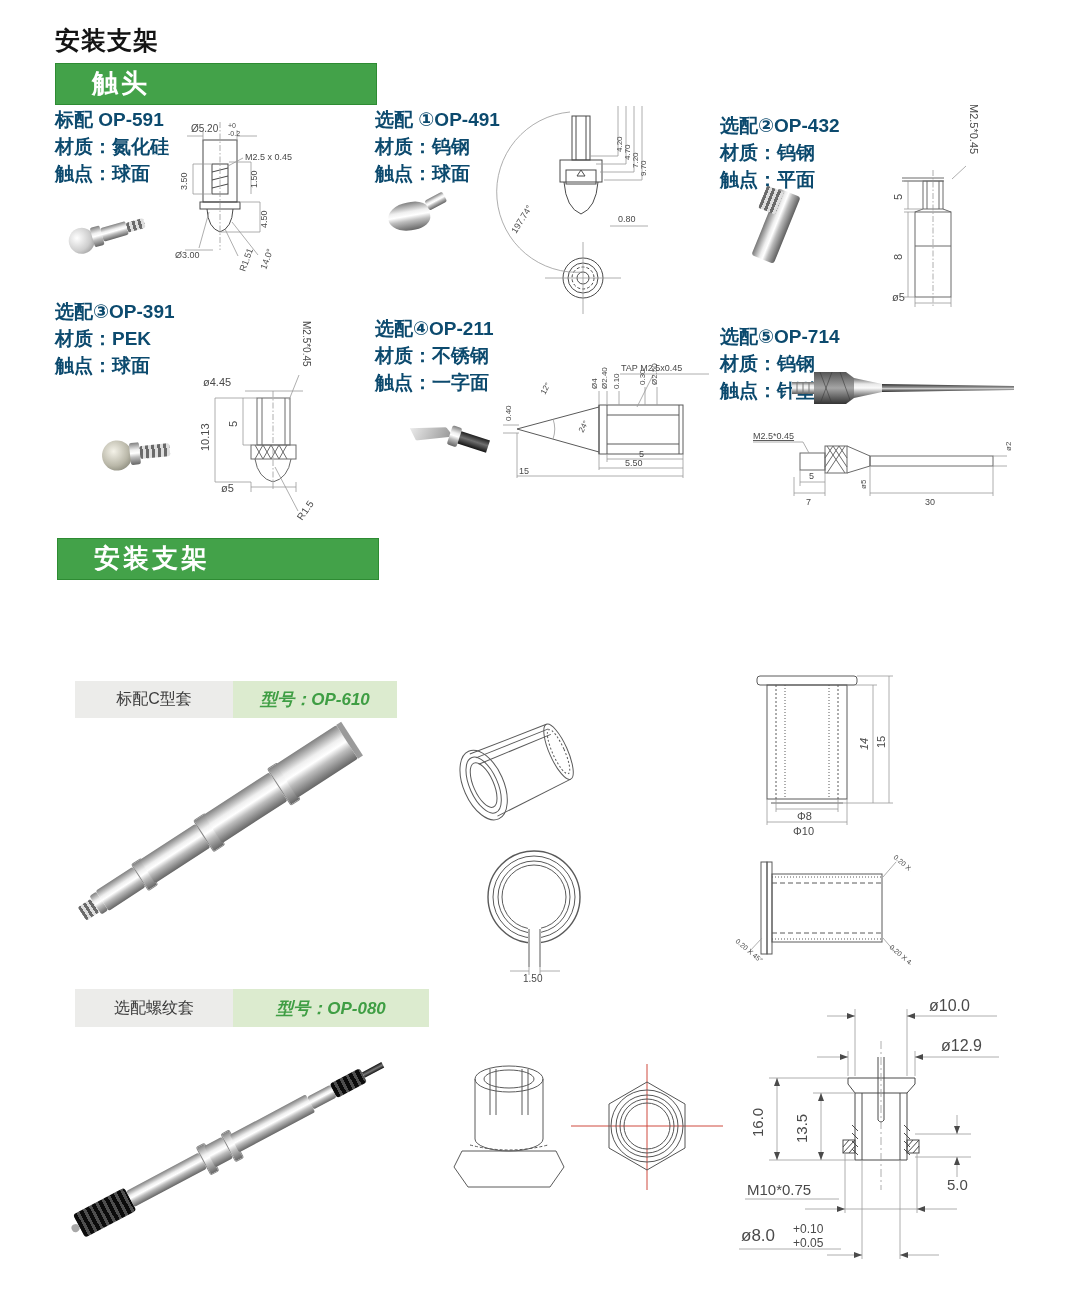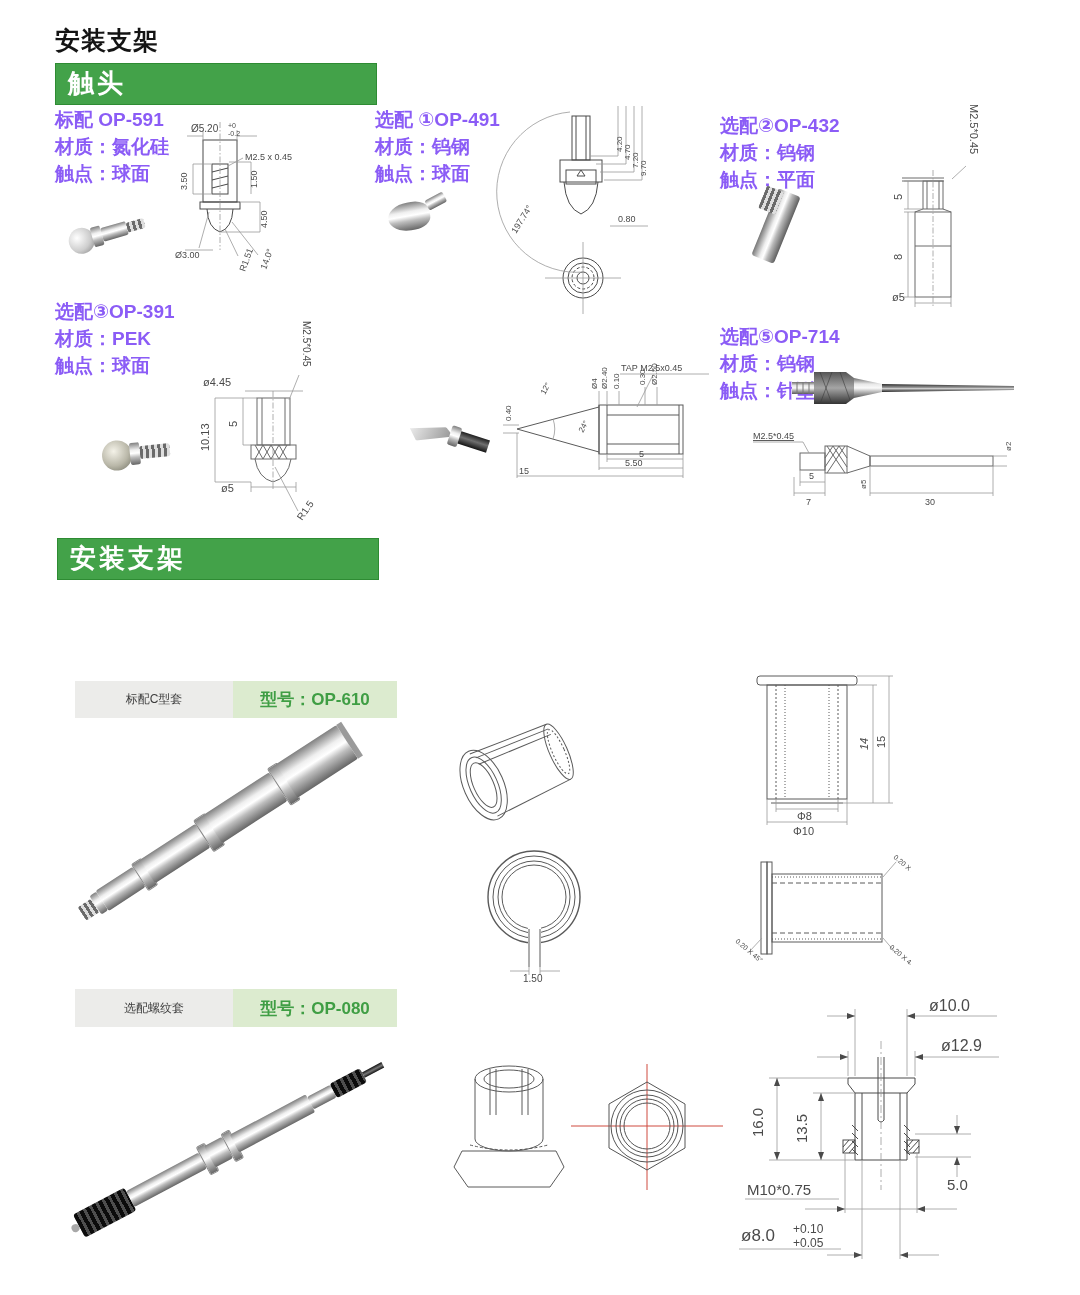--- a/index.html
+++ b/index.html
@@ -1,25 +1,25 @@
 <!DOCTYPE html>
 <html><head>
 <meta charset="utf-8">
 <style>
   html,body{margin:0;padding:0;background:#fff;}
   .page{position:relative;width:1080px;height:1295px;background:#fff;overflow:hidden;
         font-family:"Liberation Sans","DejaVu Sans",sans-serif;}
   .abs{position:absolute;}
   .title{left:55px;top:24px;font-size:25px;font-weight:bold;color:#141414;letter-spacing:1px;}
   .banner{left:55px;width:322px;height:42px;background:#43a249;border:1px solid #2e8b33;box-sizing:border-box;
-          color:#fff;font-size:26px;font-weight:bold;line-height:38px;padding-left:12px;letter-spacing:3px;}
-  .pinfo{font-size:19px;line-height:27px;color:#8b5cf6;font-weight:600;white-space:nowrap;}
+          color:#fff;font-size:26px;font-weight:bold;line-height:38px;padding-left:36px;letter-spacing:3px;}
+  .pinfo{font-size:19px;line-height:27px;color:#0c4a6e;font-weight:600;white-space:nowrap;}
   .desc{left:70px;top:597px;font-size:21px;line-height:33px;color:#2e2e2e;}
-  .glabel{background:#ececea;color:#3c3c3c;font-size:12px;display:flex;align-items:center;justify-content:center;}
-  .mlabel{background:#dcebcf;color:#3f9e44;font-size:17px;font-weight:bold;display:flex;align-items:center;justify-content:center;}
+  .glabel{background:#ececea;color:#3c3c3c;font-size:16px;display:flex;align-items:center;justify-content:center;}
+  .mlabel{background:#dcebcf;color:#3f9e44;font-size:17px;font-weight:bold;display:flex;align-items:center;justify-content:center;font-style:italic;}
   .dimsvg text{fill:#4a4a4a;}
   .metal{background:linear-gradient(to bottom,#808080,#efefef 33%,#ffffff 48%,#bdbdbd 66%,#666666);border-radius:2px;}
   .thread{background:repeating-linear-gradient(90deg,#6a6a6a 0 3px,#dedede 3px 6px);border-radius:2px;}
   .bellows{background:repeating-linear-gradient(90deg,#0c0c0c 0 4px,#4f4f4f 4px 7px);border-radius:3px;}
   .pc{position:absolute;}
 </style>
 </head>
 <body>
 
 <div class="page">
@@ -40,20 +40,25 @@
   </div>
   <div class="abs pinfo" style="left:720px;top:112px">
     <div>选配②OP-432</div>
     <div>材质：钨钢</div>
     <div>触点：平面</div>
   </div>
   <div class="abs pinfo" style="left:55px;top:298px">
     <div>选配③OP-391</div>
     <div>材质：PEK</div>
     <div>触点：球面</div>
+  </div>
+  <div class="abs pinfo" style="left:375px;top:315px">
+    <div>选配④OP-211</div>
+    <div>材质：不锈钢</div>
+    <div>触点：一字面</div>
   </div>
   <div class="abs pinfo" style="left:720px;top:323px">
     <div>选配⑤OP-714</div>
     <div>材质：钨钢</div>
     <div>触点：针型平面</div>
   </div>
 
   <div class="abs" style="left:66px;top:194px;width:84px;height:66px;transform:rotate(-16deg)">
     <div class="pc" style="left:0;top:26px;width:26px;height:26px;border-radius:50%;background:radial-gradient(circle at 35% 35%,#fff,#cdcdcd 55%,#7d7d7d)"></div>
     <div class="pc metal" style="left:24px;top:29px;width:10px;height:20px"></div>
@@ -440,21 +445,21 @@
       <line x1="150" y1="27" x2="163" y2="12"></line>
       <line x1="150" y1="88" x2="162" y2="102"></line>
       <line x1="29" y1="88" x2="16" y2="102"></line>
     </g>
     <text transform="rotate(40 160 8)" x="160" y="8" font-size="7">0.20 X 45°</text>
     <text transform="rotate(40 156 98)" x="156" y="98" font-size="7">0.20 X 45°</text>
     <text transform="rotate(40 2 92)" x="2" y="92" font-size="7">0.20 X 45°</text>
   </svg>
 
   <div class="abs glabel" style="left:75px;top:989px;width:158px;height:38px">选配螺纹套</div>
-  <div class="abs mlabel" style="left:233px;top:989px;width:164px;height:38px">型号：OP-080</div>
+  <div class="abs mlabel" style="left:233px;top:989px;width:196px;height:38px">型号：OP-080</div>
 
   <div class="abs" style="left:68px;top:1060px;width:340px;height:185px">
     <div class="pc" style="left:4px;top:150px;width:352px;height:40px;transform:rotate(-28deg);transform-origin:0 50%">
       <div class="pc" style="left:0;top:16px;width:8px;height:8px;border-radius:50%;background:#a8a8a8"></div>
       <div class="pc bellows" style="left:8px;top:7px;width:58px;height:26px"></div>
       <div class="pc metal" style="left:66px;top:11px;width:82px;height:18px"></div>
       <div class="pc metal" style="left:148px;top:5px;width:8px;height:30px;border:1px solid #888"></div>
       <div class="pc metal" style="left:156px;top:8px;width:20px;height:24px"></div>
       <div class="pc metal" style="left:176px;top:5px;width:8px;height:30px;border:1px solid #888"></div>
       <div class="pc metal" style="left:184px;top:10px;width:86px;height:20px"></div>

